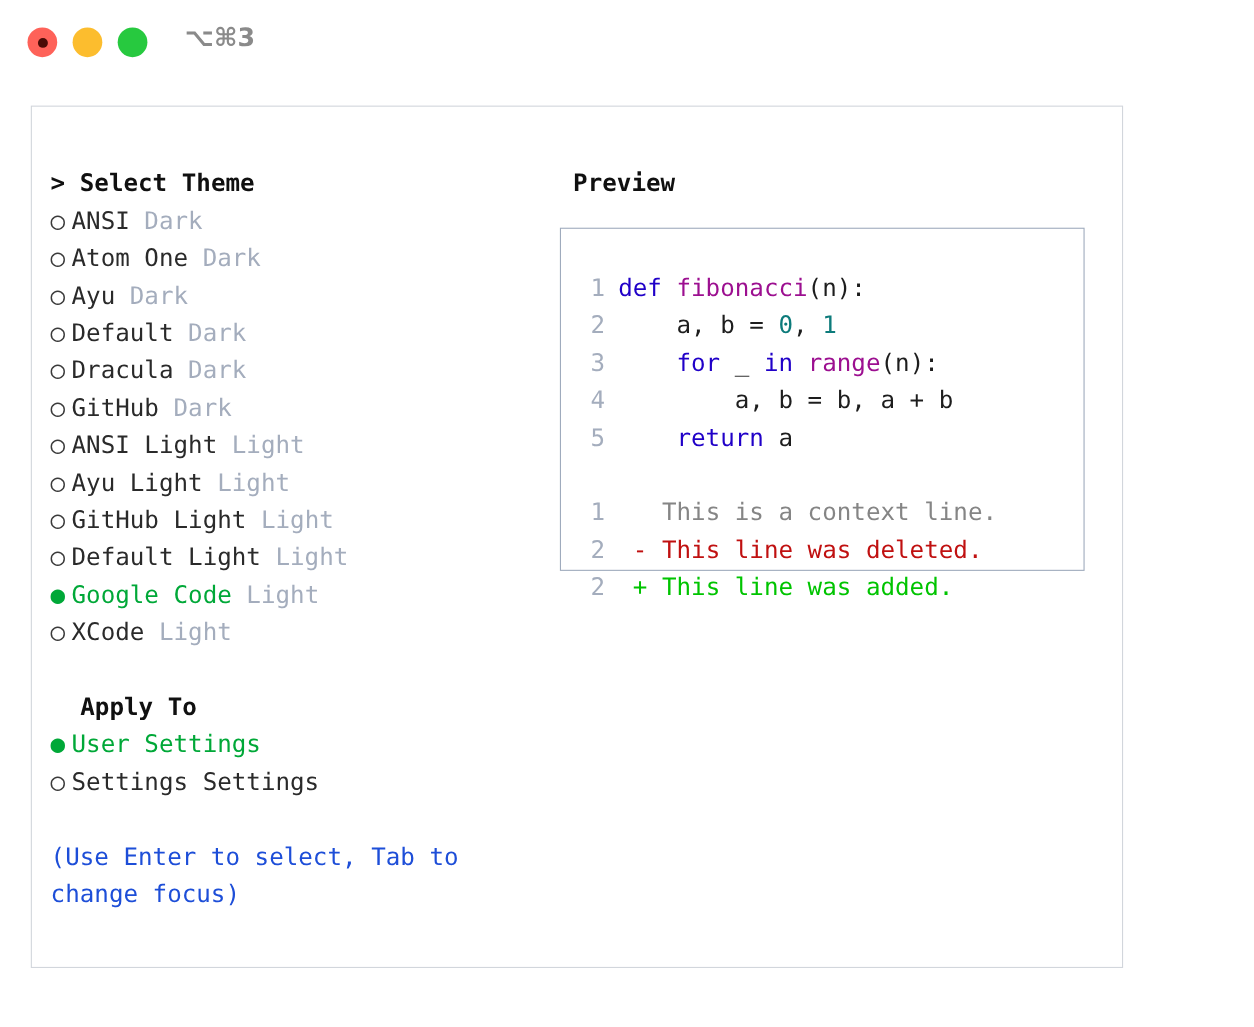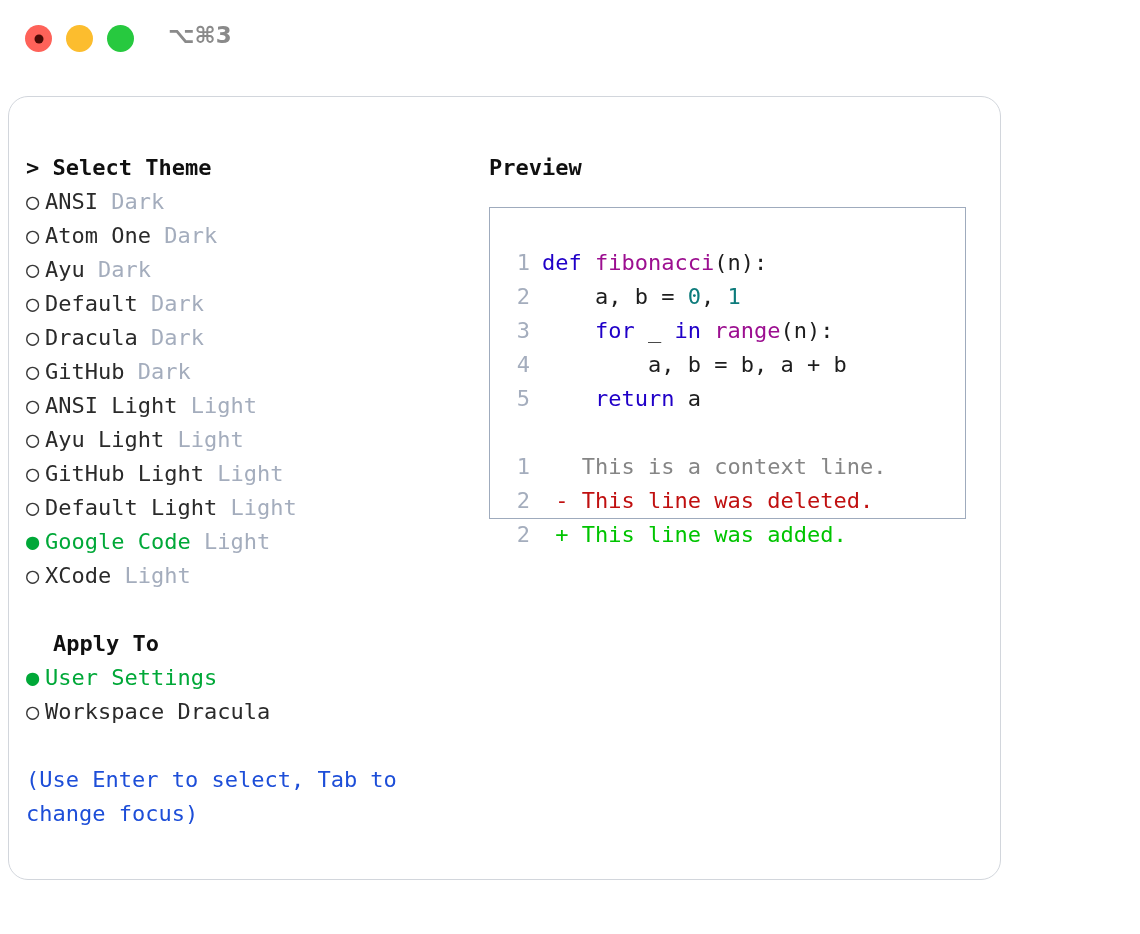--- a/index.html
+++ b/index.html
@@ -64,26 +64,26 @@
     font-size: 23px;
     font-weight: 700;
     color: #8a8a8a;
     letter-spacing: 0px;
     font-family: "DejaVu Sans", "Liberation Sans", sans-serif;
   }
 
   
   .content-panel {
     position: absolute;
-    left: 8px;
+    left: 28px;
     top: 96px;
     width: 993px;
     height: 784px;
     border: 1.5px solid #d2d6dc;
-    border-radius: 20px;
+    border-radius: 0;
     background: #ffffff;
     box-sizing: border-box;
   }
 
   
   .left-col {
     position: absolute;
     left: 17px;
     top: 54px;
     width: 430px;
@@ -135,20 +135,21 @@
     position: absolute;
     left: 480px;
     top: 54px;
     width: 490px;
   }
   .preview-title {
     font-size: 22px;
     font-weight: 700;
     color: #101010;
     line-height: 34px;
+    margin-left: 12px;
   }
 
   .preview-box {
     margin-top: 22px;
     width: 477px;
     height: 312px;
     border: 1.5px solid #9fabbd;
     box-sizing: border-box;
     background: #ffffff;
     position: relative;
@@ -221,21 +222,21 @@
           <div class="list-line"><span class="bullet sel">●</span><span class="label sel">Google Code</span><span> </span><span class="variant">Light</span></div>
           <div class="list-line"><span class="bullet">○</span><span class="label">XCode</span><span> </span><span class="variant">Light</span></div>
         </div>
 
       <div class="spacer-line"></div>
 
       <div class="list-line group-header">Apply To</div>
 
       <div id="apply-list">
           <div class="list-line"><span class="bullet sel">●</span><span class="label sel">User Settings</span></div>
-          <div class="list-line"><span class="bullet">○</span><span class="label">Workspace Dracula</span></div>
+          <div class="list-line"><span class="bullet">○</span><span class="label">Settings Settings</span></div>
         </div>
 
       <div class="spacer-line"></div>
 
       <div class="hint">(Use Enter to select, Tab to change focus)</div>
     </div>
 
     <div class="right-col">
       <div class="preview-title">Preview</div>
 

